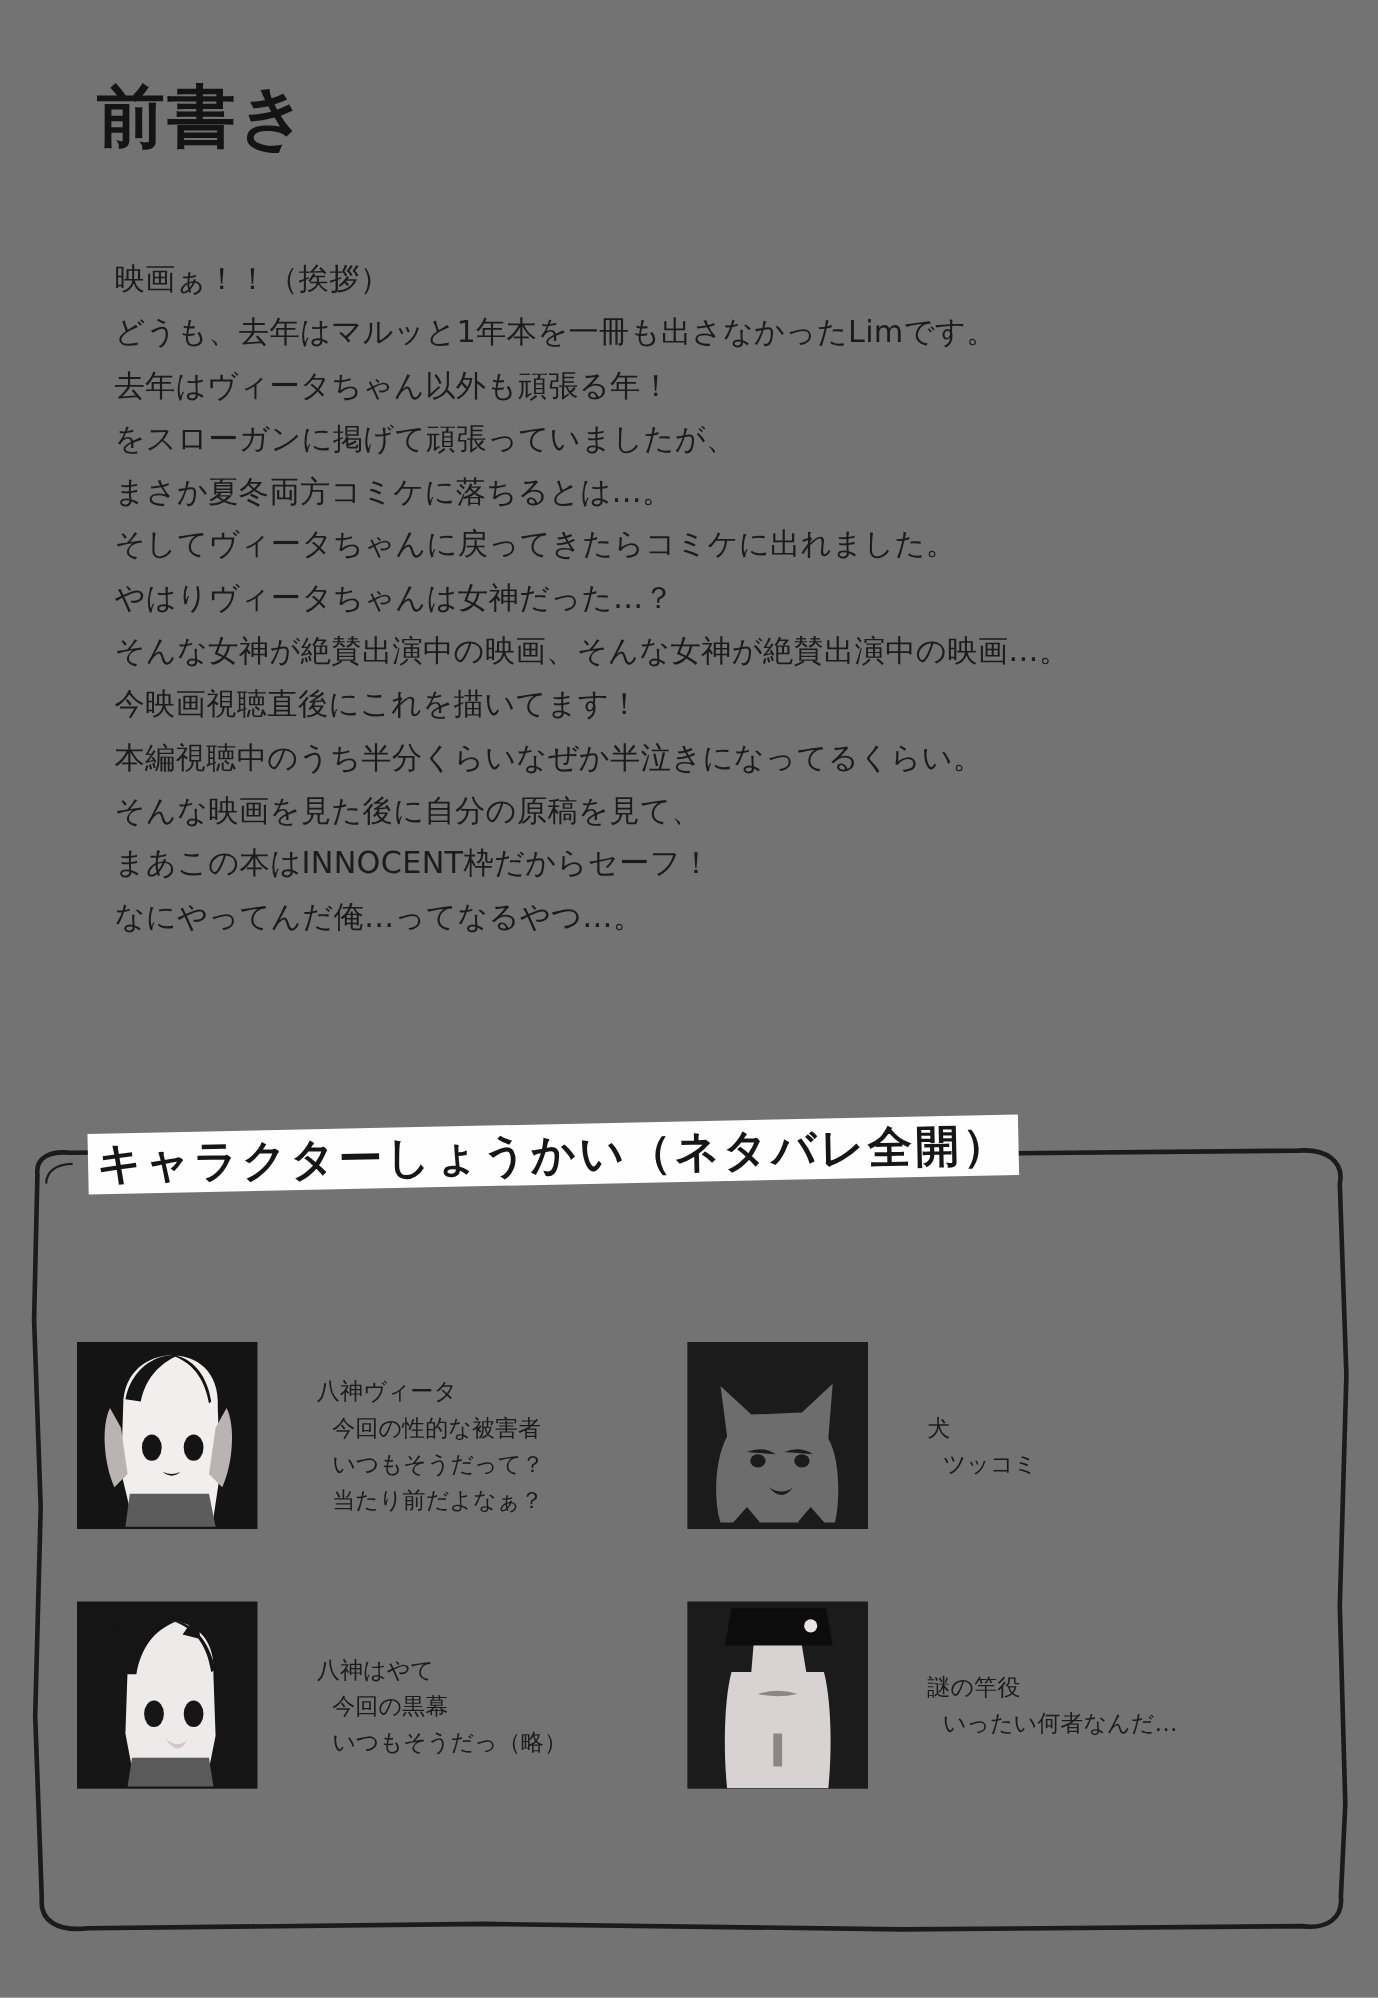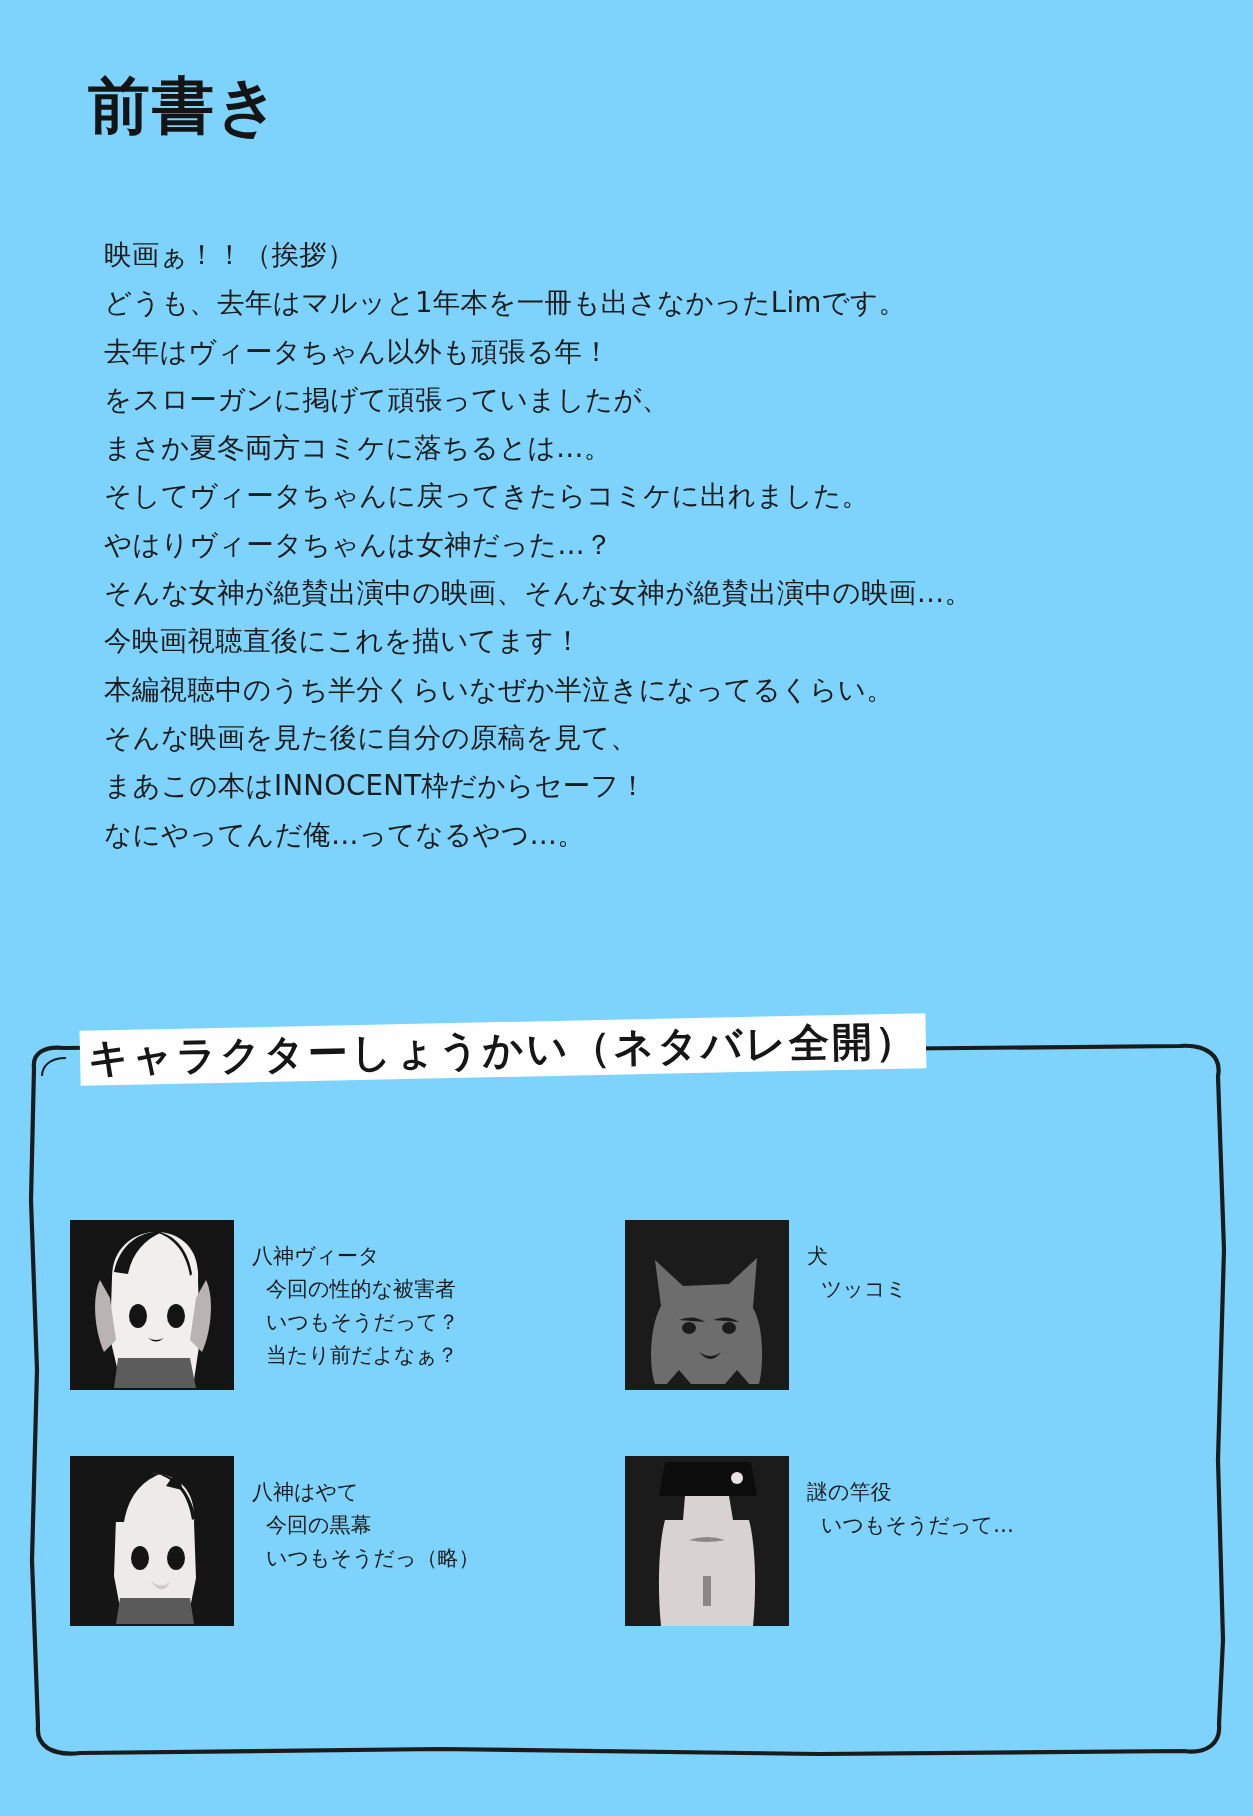--- a/index.html
+++ b/index.html
@@ -12,21 +12,21 @@
     height: 1816px;
     position: relative;
     font-family: "DejaVu Sans", sans-serif;
     color: #1a1a1a;
     overflow: hidden;
   }
 
   .page {
     position: absolute;
     inset: 0;
-    background: #7dd3fc;
+    background: #737373;
   }
 
   
   .title {
     position: absolute;
     left: 88px;
     top: 72px;
     font-size: 62px;
     font-weight: bold;
     letter-spacing: 2px;
@@ -85,22 +85,23 @@
     left: 70px;
     top: 1220px;
     width: 1110px;
   }
   .card-row {
     display: flex;
     margin-bottom: 66px;
   }
   .card {
     display: flex;
-    align-items: flex-start;
+    align-items: center;
     width: 50%;
+    gap: 36px;
   }
   .thumb {
     width: 164px;
     height: 170px;
     background: #111;
     flex: 0 0 auto;
     position: relative;
     overflow: hidden;
   }
   .thumb svg { display:block; }
@@ -260,21 +261,21 @@
             </g>
             <g fill="#8c8686">
               <path d="M64 84 q18 -6 36 0 q-18 4 -36 0 Z"></path>
               <path d="M78 120 L86 120 L86 150 L78 150 Z"></path>
             </g>
             <circle cx="112" cy="22" r="6" fill="#e8e4e4"></circle>
           </svg>
         </div>
         <div class="card-text">
           <div class="nm">謎の竿役</div>
-          <div class="ln">いつもそうだって…</div>
+          <div class="ln">いったい何者なんだ…</div>
         </div>
       </div>
 
     </div>
 
   </div>
 
 </div>
 
 </body></html>

